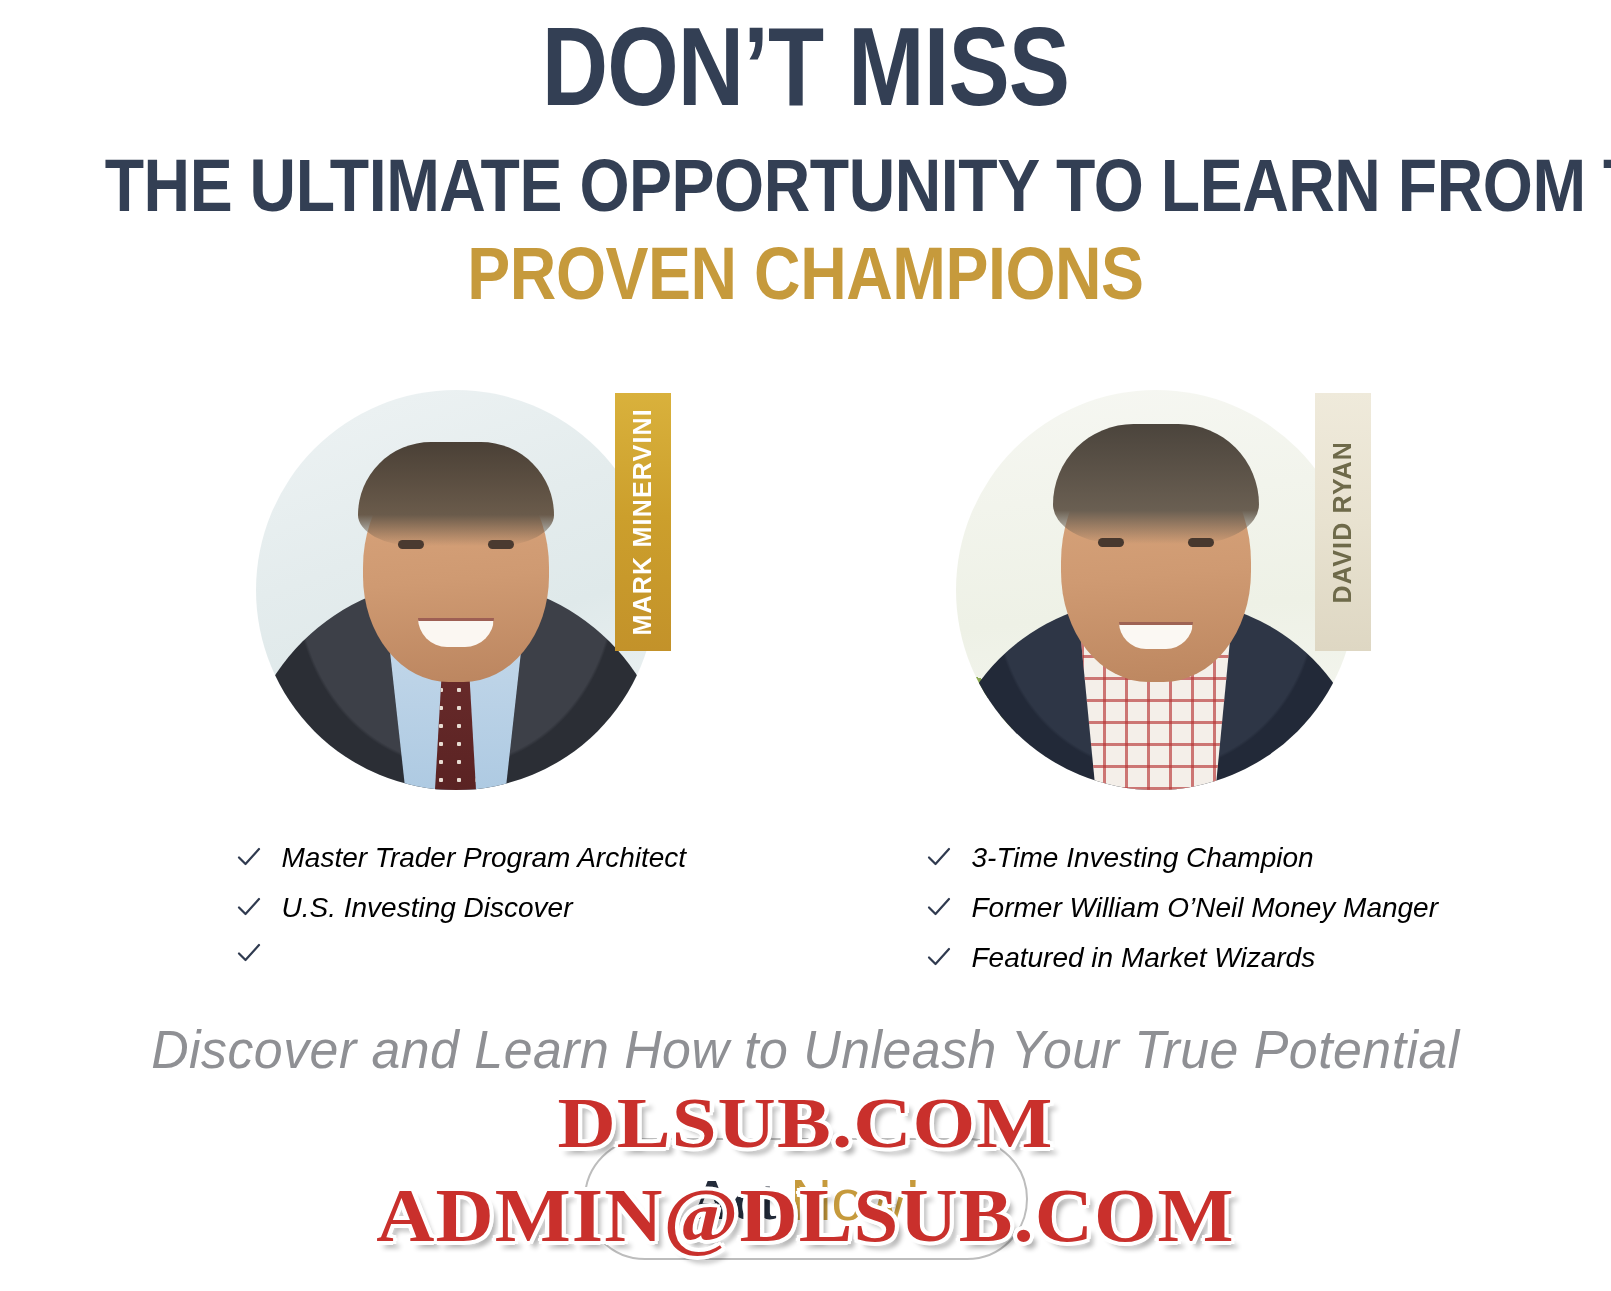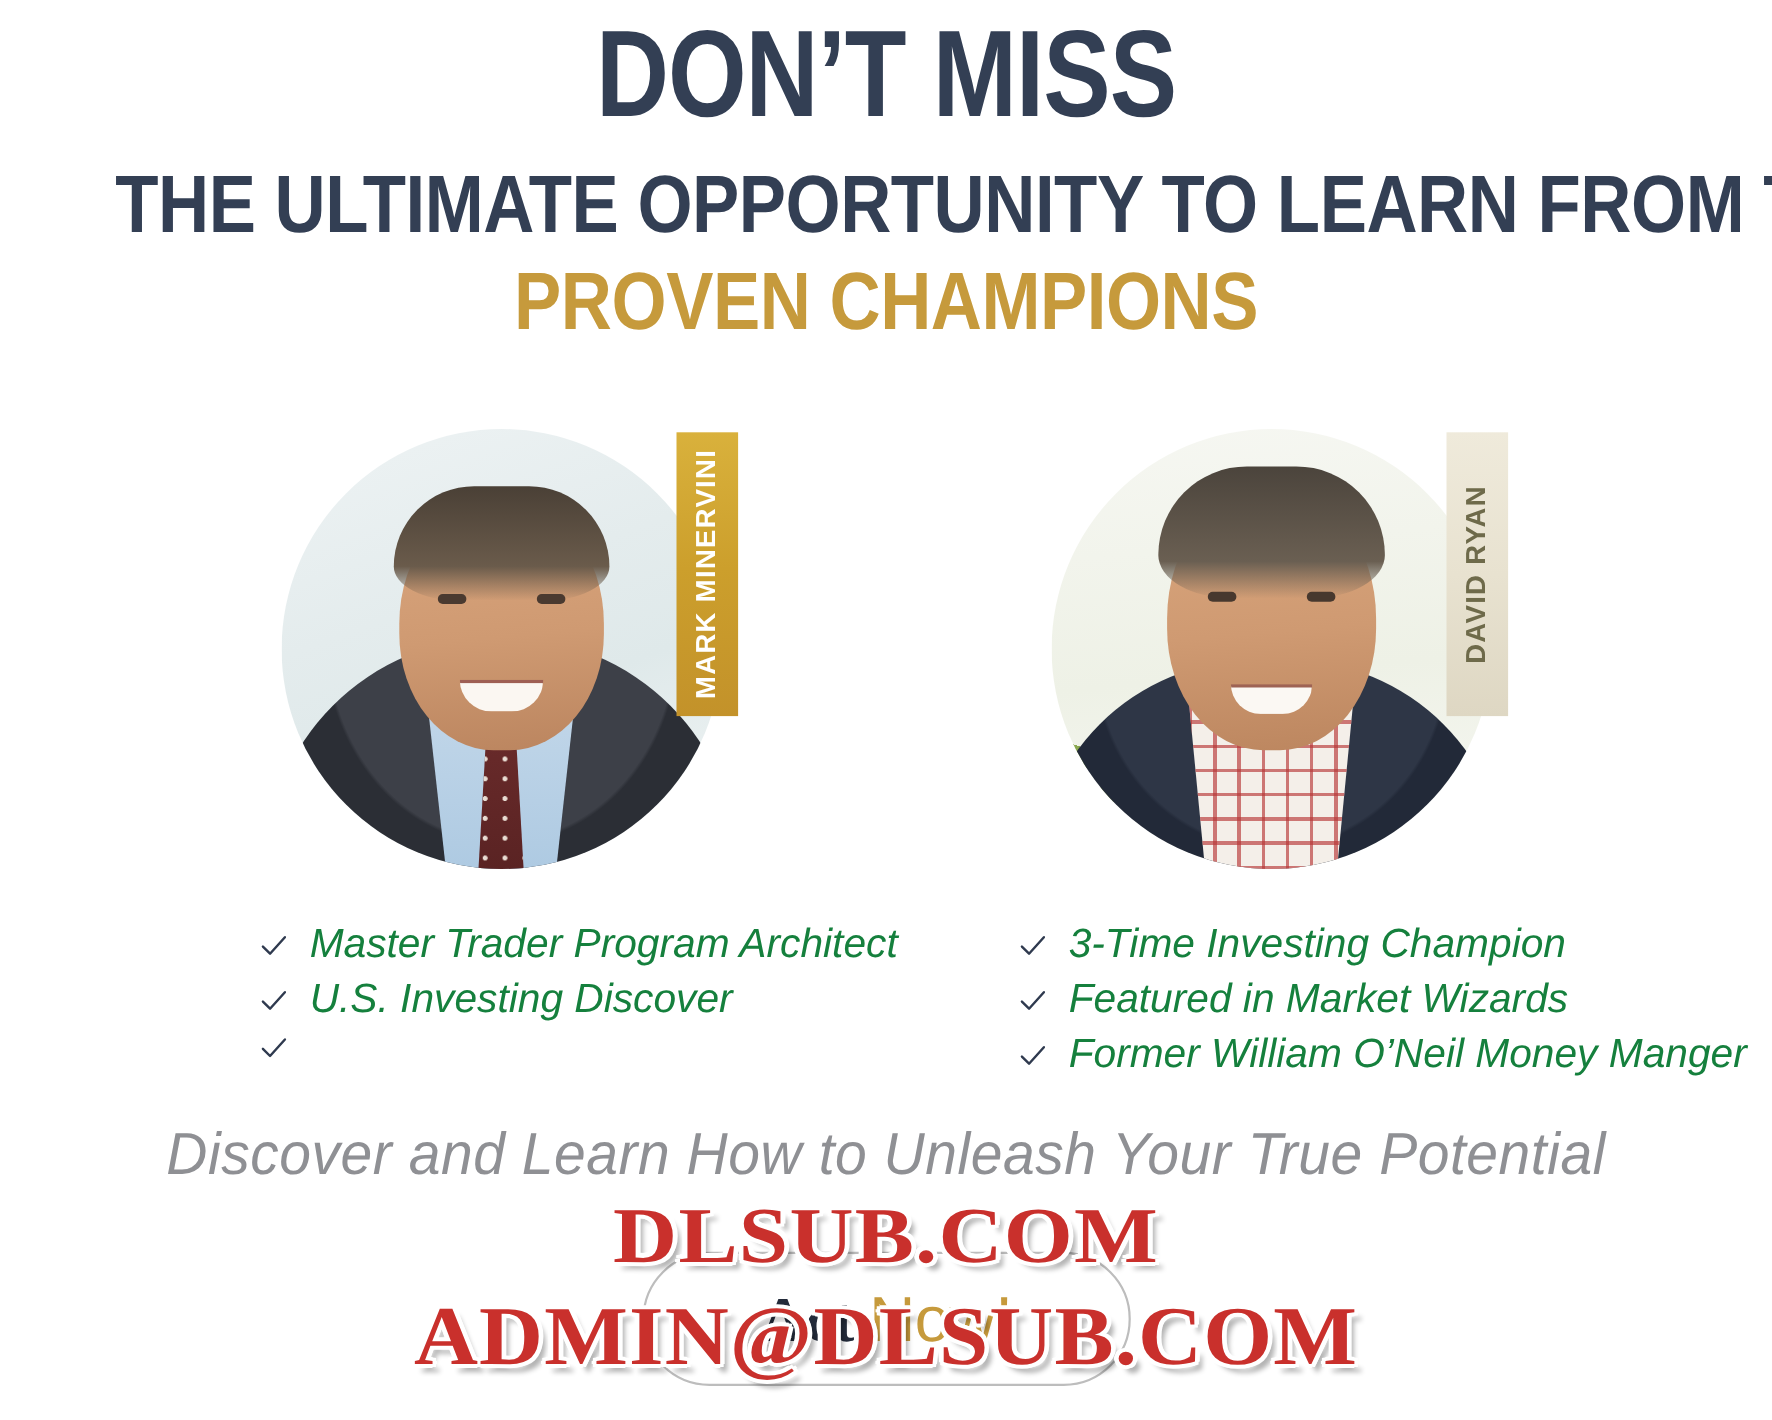--- a/index.html
+++ b/index.html
@@ -347,23 +347,23 @@
     width: 26px;
     height: 26px;
     position: relative;
     top: 3px;
   }
   .check-icon svg { display: block; }
   .bullet-text {
     font-family: "Liberation Sans", sans-serif;
     font-style: italic;
     font-weight: 400;
-    font-size: 37px;
+    font-size: 28px;
     line-height: 42px;
-    color: #15803d;
+    color: #000000;
     white-space: nowrap;
     text-align: center;
   }
   .speaker-left .bullets { padding-left: 10px; }
   .speaker-right .bullets { padding-left: 0px; }
 
   
   .tagline {
     position: absolute;
     top: 1018px;
@@ -541,29 +541,29 @@
             </svg>
           </span>
           <span class="bullet-text">3-Time Investing Champion</span>
         </li>
         <li class="bullet-item">
           <span class="check-icon">
             <svg width="26" height="26" viewBox="0 0 26 26" aria-hidden="true">
               <path d="M3 13.5 L9.5 20 L23 5" fill="none" stroke="#2F3A4F" stroke-width="2.2" stroke-linecap="round" stroke-linejoin="round"></path>
             </svg>
           </span>
-          <span class="bullet-text">Featured in Market Wizards</span>
+          <span class="bullet-text">Former William O’Neil Money Manger</span>
         </li>
         <li class="bullet-item">
           <span class="check-icon">
             <svg width="26" height="26" viewBox="0 0 26 26" aria-hidden="true">
               <path d="M3 13.5 L9.5 20 L23 5" fill="none" stroke="#2F3A4F" stroke-width="2.2" stroke-linecap="round" stroke-linejoin="round"></path>
             </svg>
           </span>
-          <span class="bullet-text">Former William O’Neil Money Manger</span>
+          <span class="bullet-text">Featured in Market Wizards</span>
         </li>
       </ul>
     </div>
 
   </div>
 
   <div class="tagline">Discover and Learn How to Unleash Your True Potential</div>
 
   <div class="cta-wrap">
     <div class="cta-button">

